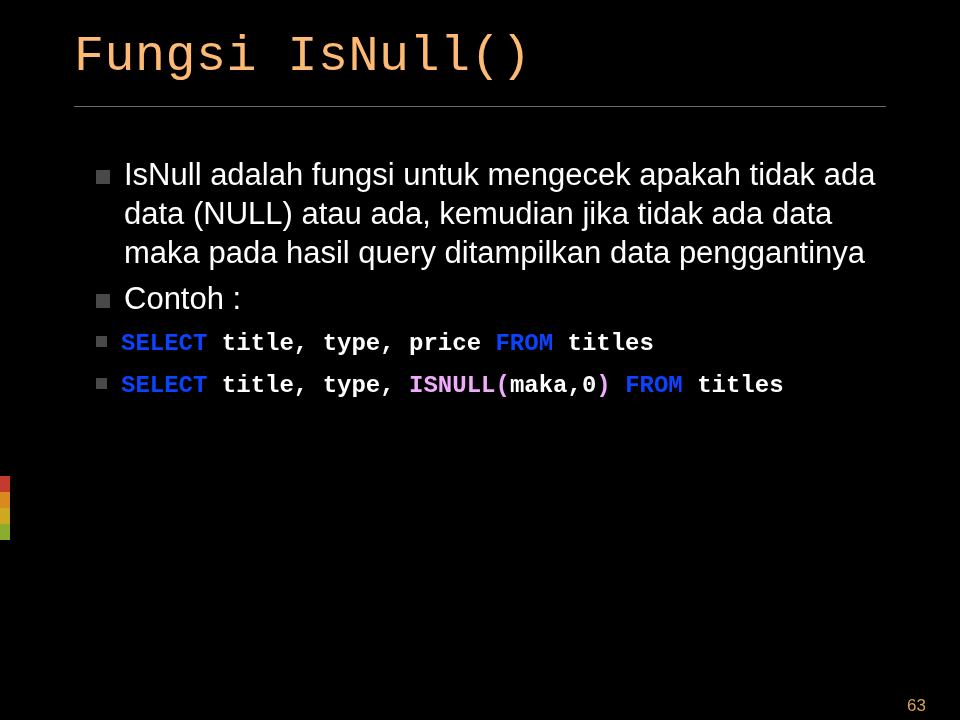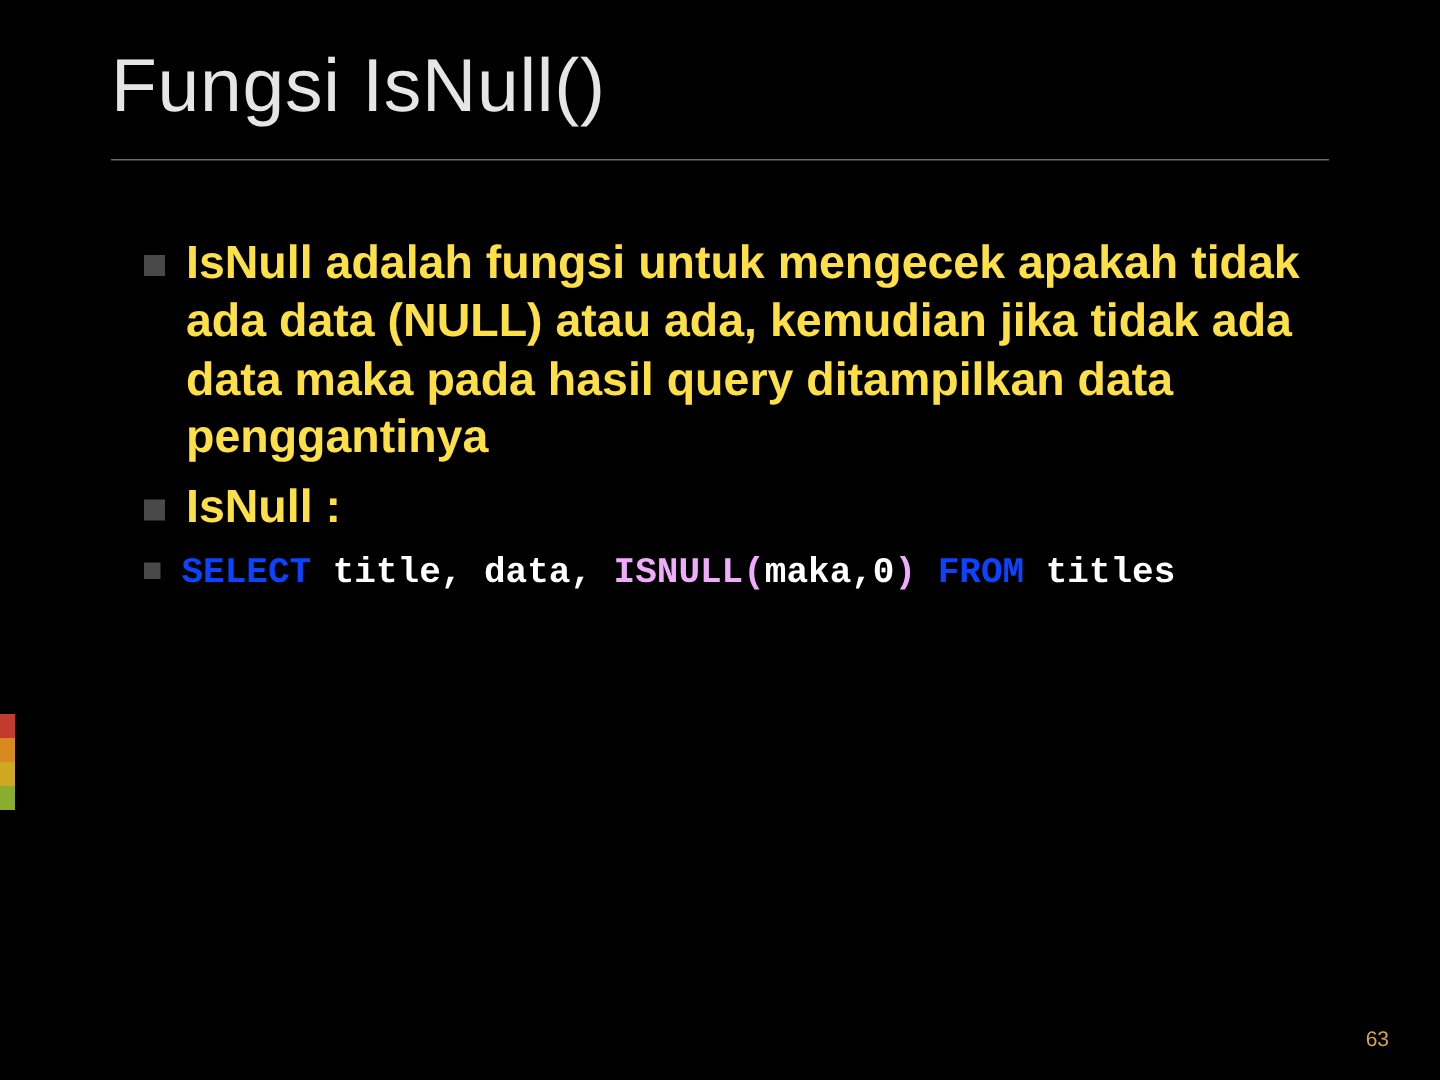--- a/index.html
+++ b/index.html
@@ -9,24 +9,24 @@
     width: 960px;
     height: 720px;
     background: #000;
     color: #fff;
     font-family: "Segoe UI", "Helvetica Neue", Arial, sans-serif;
   }
   .title {
     position: absolute;
     left: 74px;
     top: 28px;
-    font-family: Liberation Sans, sans-serif;
+    font-family: Liberation Mono, monospace;
     font-size: 50px;
     font-weight: 400;
-    color: #e5e5e5;
+    color: #fdba74;
     letter-spacing: 0.5px;
   }
   .title-rule {
     position: absolute;
     left: 74px;
     right: 74px;
     top: 106px;
     height: 1px;
     background: #6a6a6a;
   }
@@ -53,22 +53,22 @@
     flex: 0 0 auto;
     width: 11px;
     height: 11px;
     background: #494949;
     margin-top: 9px;
     margin-right: 14px;
   }
   .text-body {
     font-size: 31px;
     line-height: 1.25;
-    color: #fde047;
-    font-weight: 700;
+    color: #ffffff;
+    font-weight: 400;
   }
   .text-code {
     font-family: "Courier New", Courier, monospace;
     font-size: 24px;
     font-weight: 700;
     line-height: 1.4;
     color: #fff;
     white-space: pre;
   }
   .kw { color: #0b43ff; }
@@ -81,49 +81,53 @@
     flex-direction: column;
   }
   .accent-bars div { width: 10px; height: 16px; }
   .bar1 { background: #c33a2f; }
   .bar2 { background: #d88a1f; }
   .bar3 { background: #cfa822; }
   .bar4 { background: #8bad2f; }
   .page-num {
     position: absolute;
     right: 34px;
-    bottom: 20px;
-    font-size: 14px;
+    bottom: 4px;
+    font-size: 17px;
     color: #d6a44a;
   }
 </style>
 </head>
 <body>
 
 <div class="slide">
 
   <div class="title">Fungsi IsNull()</div>
   <div class="title-rule"></div>
 
   <div class="content">
 
     <div class="item">
       <div class="bullet"></div>
       <div class="text-body">IsNull adalah fungsi untuk mengecek apakah tidak ada data (NULL) atau ada, kemudian jika tidak ada data maka pada hasil query ditampilkan data penggantinya</div>
     </div>
 
     <div class="item">
       <div class="bullet"></div>
-      <div class="text-body">IsNull :</div>
+      <div class="text-body">Contoh :</div>
     </div>
-
 
     <div class="item">
       <div class="bullet-sm"></div>
-      <div class="text-code"><span class="kw">SELECT</span><span> title, data, </span><span class="fn">ISNULL</span><span class="fn">(</span><span>maka,0</span><span class="fn">)</span><span> </span><span class="kw">FROM</span><span> titles</span></div>
+      <div class="text-code"><span class="kw">SELECT</span><span> title, type, price </span><span class="kw">FROM</span><span> titles</span></div>
+    </div>
+
+    <div class="item">
+      <div class="bullet-sm"></div>
+      <div class="text-code"><span class="kw">SELECT</span><span> title, type, </span><span class="fn">ISNULL</span><span class="fn">(</span><span>maka,0</span><span class="fn">)</span><span> </span><span class="kw">FROM</span><span> titles</span></div>
     </div>
 
   </div>
 
   <div class="accent-bars">
     <div class="bar1"></div>
     <div class="bar2"></div>
     <div class="bar3"></div>
     <div class="bar4"></div>
   </div>

